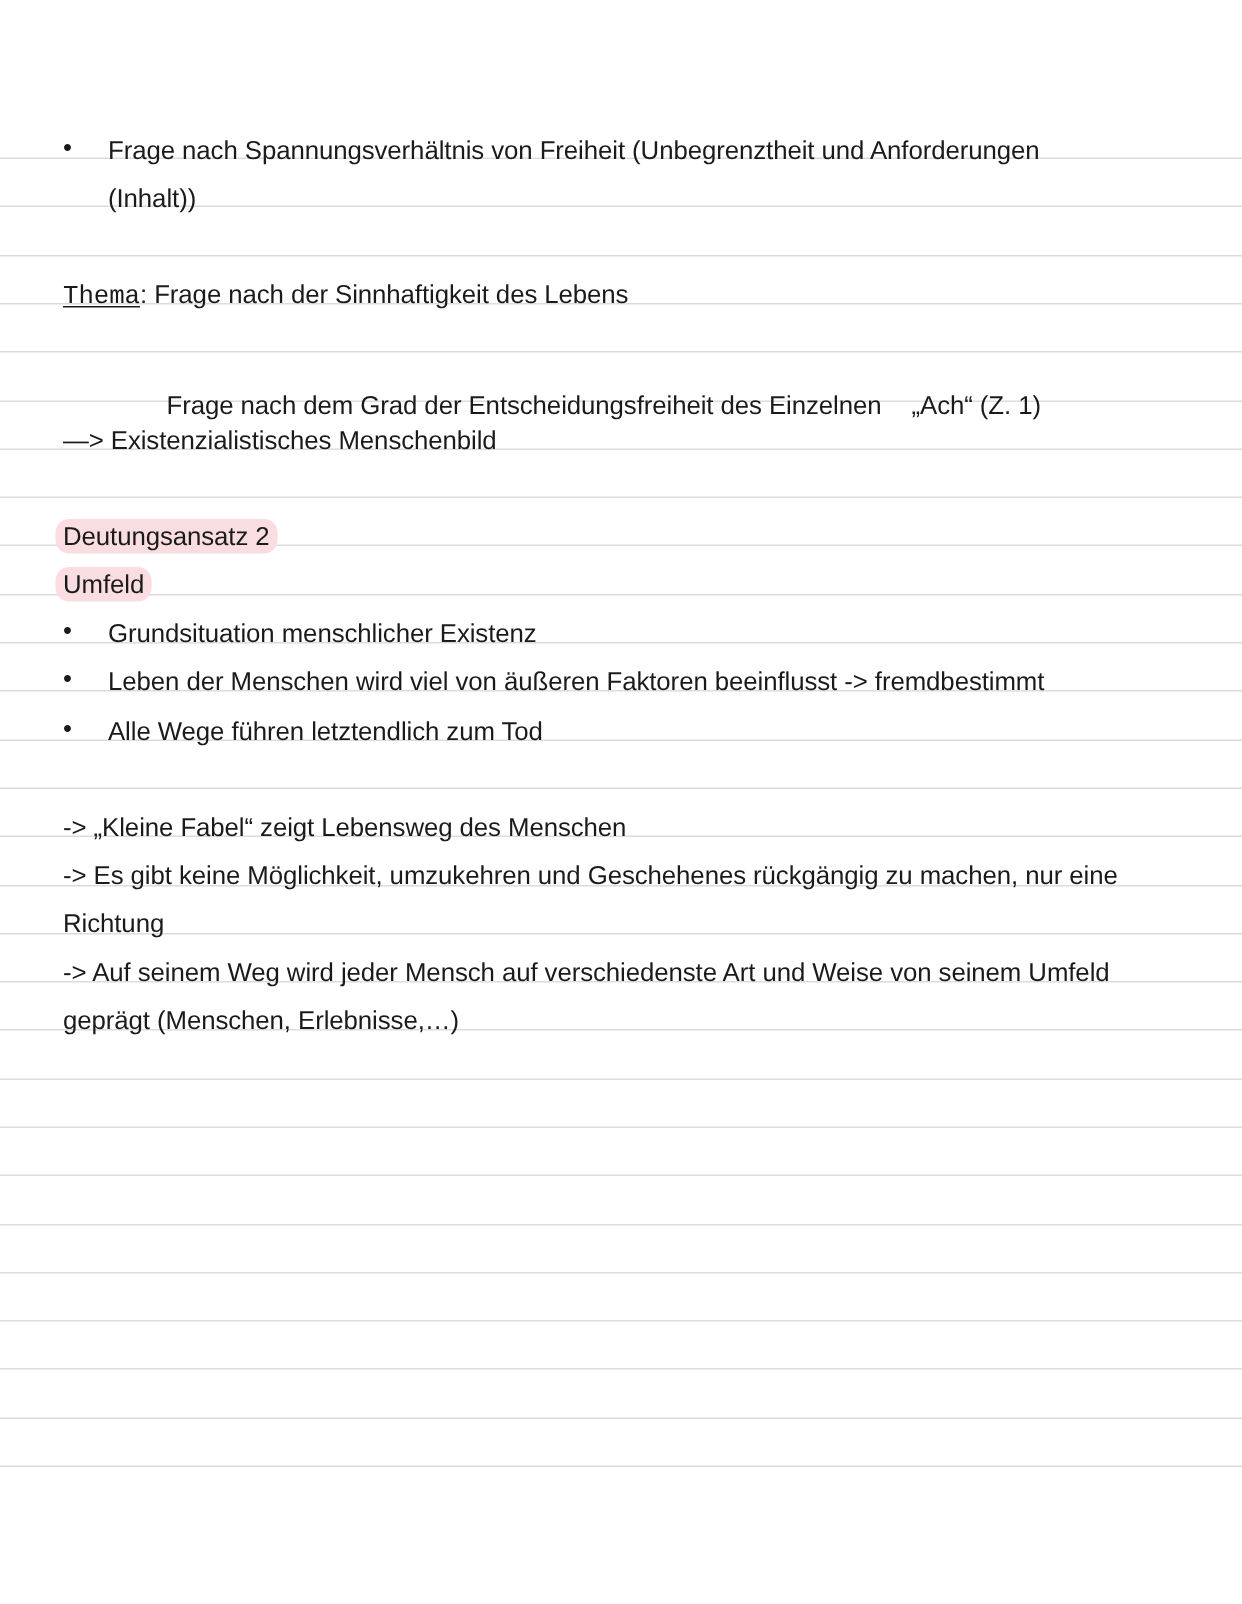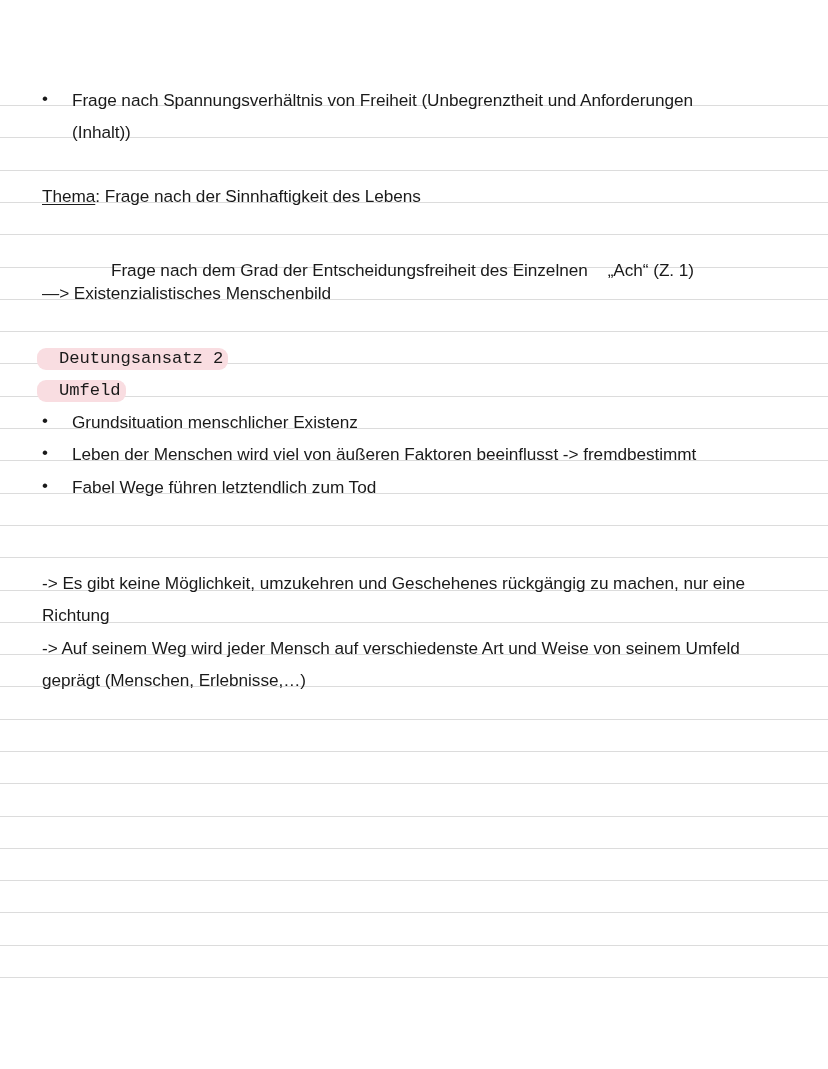--- a/index.html
+++ b/index.html
@@ -36,27 +36,27 @@
       letter-spacing: -0.05px;
     }
     .bullet {
       position: absolute;
       left: 42px;
       font-size: 17px;
     }
     .highlight {
       background: #f9dde1;
       border-radius: 9px;
-      padding: 1px 5px 2px 22px;
+      padding: 1px 5px 2px 5px;
       margin-left: -5px;
-      font-family: Liberation Mono, monospace;
     }
     .underline {
       text-decoration: underline;
       text-underline-offset: 2px;
+      font-family: Liberation Mono, monospace;
     }
   </style>
 </head>
 <body>
 
 <div class="page">
 
   <div id="rules">
       <div class="rule" style="top: 105px; background: rgb(220, 220, 220);"></div>
       <div class="rule" style="top: 137px; background: rgb(220, 220, 220);"></div>
@@ -108,20 +108,21 @@
     <span class="highlight">Umfeld</span>
   </div>
 
   <span class="bullet" style="top:411px;">•</span>
   <div class="line" style="left:72px; top:412px;">Grundsituation menschlicher Existenz</div>
 
   <span class="bullet" style="top:443px;">•</span>
   <div class="line" style="left:72px; top:444px;">Leben der Menschen wird viel von äußeren Faktoren beeinflusst -&gt; fremdbestimmt</div>
 
   <span class="bullet" style="top:476px;">•</span>
-  <div class="line" style="left:72px; top:477px;">Fabel Wege führen letztendlich zum Tod</div>
+  <div class="line" style="left:72px; top:477px;">Alle Wege führen letztendlich zum Tod</div>
 
+  <div class="line" style="left:42px; top:541px;">-&gt; „Kleine Fabel“ zeigt Lebensweg des Menschen</div>
   <div class="line" style="left:42px; top:573px;">-&gt; Es gibt keine Möglichkeit, umzukehren und Geschehenes rückgängig zu machen, nur eine</div>
   <div class="line" style="left:42px; top:605px;">Richtung</div>
   <div class="line" style="left:42px; top:638px;">-&gt; Auf seinem Weg wird jeder Mensch auf verschiedenste Art und Weise von seinem Umfeld</div>
   <div class="line" style="left:42px; top:670px;">geprägt (Menschen, Erlebnisse,…)</div>
 
 </div>
 
 </body></html>

